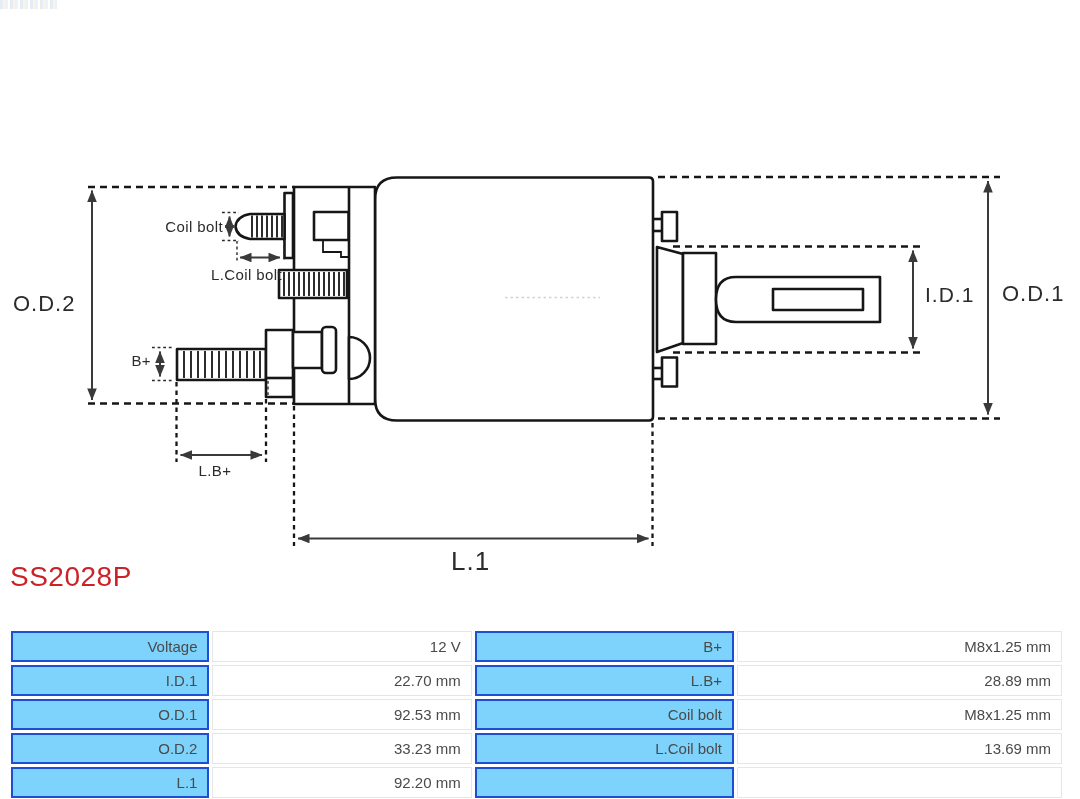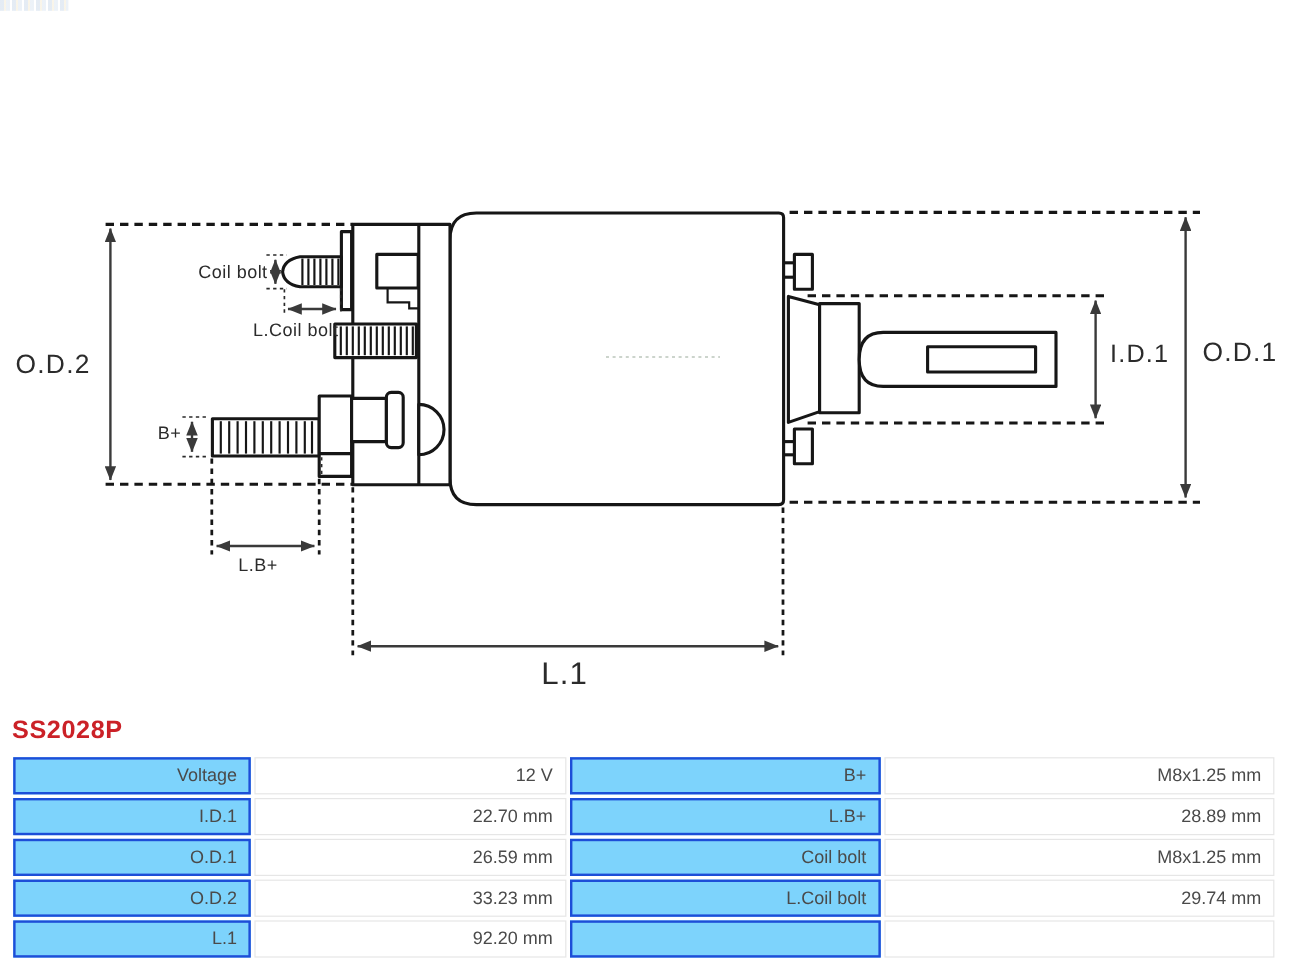--- a/index.html
+++ b/index.html
@@ -1,22 +1,22 @@
 <!DOCTYPE html>
 <html><head>
 <meta charset="utf-8">
 <style>
   html,body{margin:0;padding:0;background:#ffffff;}
   .page{position:relative;width:1080px;height:799px;background:#fff;overflow:hidden;
         font-family:"Liberation Sans",sans-serif;}
   .logo-strip{position:absolute;left:0;top:0;width:57px;height:9px;opacity:.55;
     background:repeating-linear-gradient(90deg,#cfdcEB 0 3px,#f4ecd8 3px 5px,#dde7f2 5px 8px,#ffffff 8px 10px);}
   svg.diagram{position:absolute;left:0;top:0;}
-  .part-number{position:absolute;left:10px;top:596px;font-size:21px;line-height:25px;
-    font-weight:700;letter-spacing:.5px;}
+  .part-number{position:absolute;left:10px;top:564px;font-size:28px;line-height:25px;
+    font-weight:400;letter-spacing:.5px;}
   table.specs{position:absolute;left:8px;top:628px;border-collapse:separate;border-spacing:3px;
     table-layout:fixed;width:1057px;font-size:15px;color:#4a4a4a;}
   table.specs td{height:27px;padding:0 10px 0 6px;text-align:right;vertical-align:middle;
     white-space:nowrap;overflow:hidden;}
   td.lbl{background:#7dd3fc;border:2px solid #1d4ed8;margin-left:46px;}
   td.val{background:#ffffff;border:1px solid #e6e6e6;margin-top:31px;}
   
   .ln{stroke:#161616;stroke-width:2.6;fill:none;stroke-linejoin:round;stroke-linecap:butt;}
   .shape{stroke:#161616;stroke-width:2.6;fill:#ffffff;stroke-linejoin:round;}
   .thin{stroke:#161616;stroke-width:1.8;fill:none;}
@@ -198,29 +198,29 @@
         <td class="val">M8x1.25 mm</td>
       </tr>
       <tr>
         <td class="lbl">I.D.1</td>
         <td class="val">22.70 mm</td>
         <td class="lbl">L.B+</td>
         <td class="val">28.89 mm</td>
       </tr>
       <tr>
         <td class="lbl">O.D.1</td>
-        <td class="val">26.59 mm</td>
+        <td class="val">92.53 mm</td>
         <td class="lbl">Coil bolt</td>
         <td class="val">M8x1.25 mm</td>
       </tr>
       <tr>
         <td class="lbl">O.D.2</td>
         <td class="val">33.23 mm</td>
         <td class="lbl">L.Coil bolt</td>
-        <td class="val">29.74 mm</td>
+        <td class="val">13.69 mm</td>
       </tr>
       <tr>
         <td class="lbl">L.1</td>
         <td class="val">92.20 mm</td>
         <td class="lbl"></td>
         <td class="val"></td>
       </tr>
     </tbody>
   </table>
 

